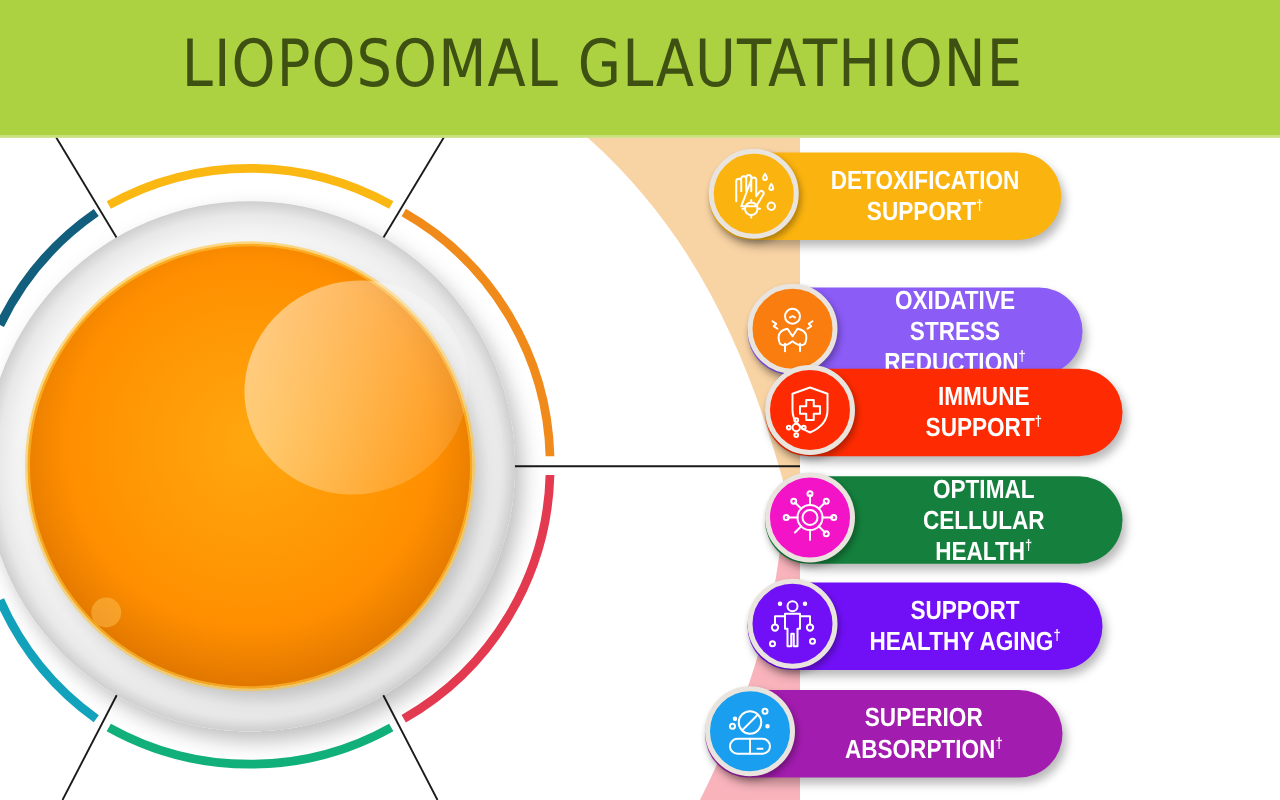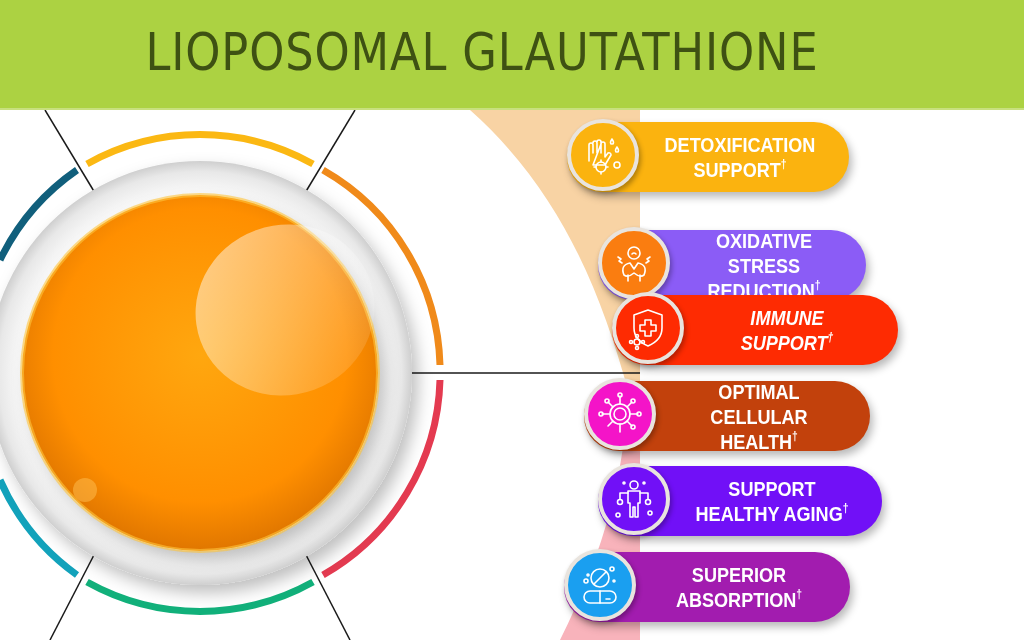--- a/index.html
+++ b/index.html
@@ -99,39 +99,39 @@
           <path d="M18 36v6M30 36v6"></path>
           <path d="M8 18 l3 2 -2 2 3 2M40 18 l-3 2 2 2 -3 2"></path>
         </svg>
       </div>
       <div class="label">
         <span>OXIDATIVE STRESS</span>
         <span><span>REDUCTION</span><sup>†</sup></span>
       </div>
     </div>
 
-    <div class="pill" style="left:612px;top:185px;width:286px;background:#fe2b02;font-style:italic;">
+    <div class="pill" style="left:612px;top:185px;width:286px;background:#fe2b02;">
       <div class="badge" style="background:#fe2b02;">
         <svg viewBox="0 0 48 48" fill="none" stroke="#fff" stroke-width="1.6" stroke-linecap="round" stroke-linejoin="round">
           <path d="M24 6 L38 11 V24 q0 12 -14 18 q-14 -6 -14 -18 V11 Z"></path>
           <path d="M21 16 h6 v5 h5 v6 h-5 v5 h-6 v-5 h-5 v-6 h5 Z"></path>
           <circle cx="13" cy="38" r="3"></circle>
             <circle cx="13" cy="32" r="1.5"></circle>
             <circle cx="7" cy="38" r="1.5"></circle>
             <circle cx="19" cy="38" r="1.5"></circle>
             <circle cx="13" cy="44" r="1.5"></circle>
         </svg>
       </div>
       <div class="label">
         <span>IMMUNE</span>
         <span><span>SUPPORT</span><sup>†</sup></span>
       </div>
     </div>
 
-    <div class="pill" style="left:584px;top:271px;width:286px;background:#c2410c;">
+    <div class="pill" style="left:612px;top:271px;width:286px;background:#15803d;">
       <div class="badge" style="background:#f414c8;">
         <svg viewBox="0 0 48 48" fill="none" stroke="#fff" stroke-width="1.6" stroke-linecap="round" stroke-linejoin="round">
           <circle cx="24" cy="24" r="10"></circle>
             <circle cx="24" cy="24" r="6"></circle>
           <path d="M24 14V6M24 34v8M14 24H6M34 24h8M17 17l-5 -5M31 31l5 5M31 17l5 -5M17 31l-5 5"></path>
           <circle cx="24" cy="5" r="2"></circle>
             <circle cx="5" cy="24" r="2"></circle>
             <circle cx="43" cy="24" r="2"></circle>
             <circle cx="11" cy="11" r="2"></circle>
             <circle cx="37" cy="37" r="2"></circle>

